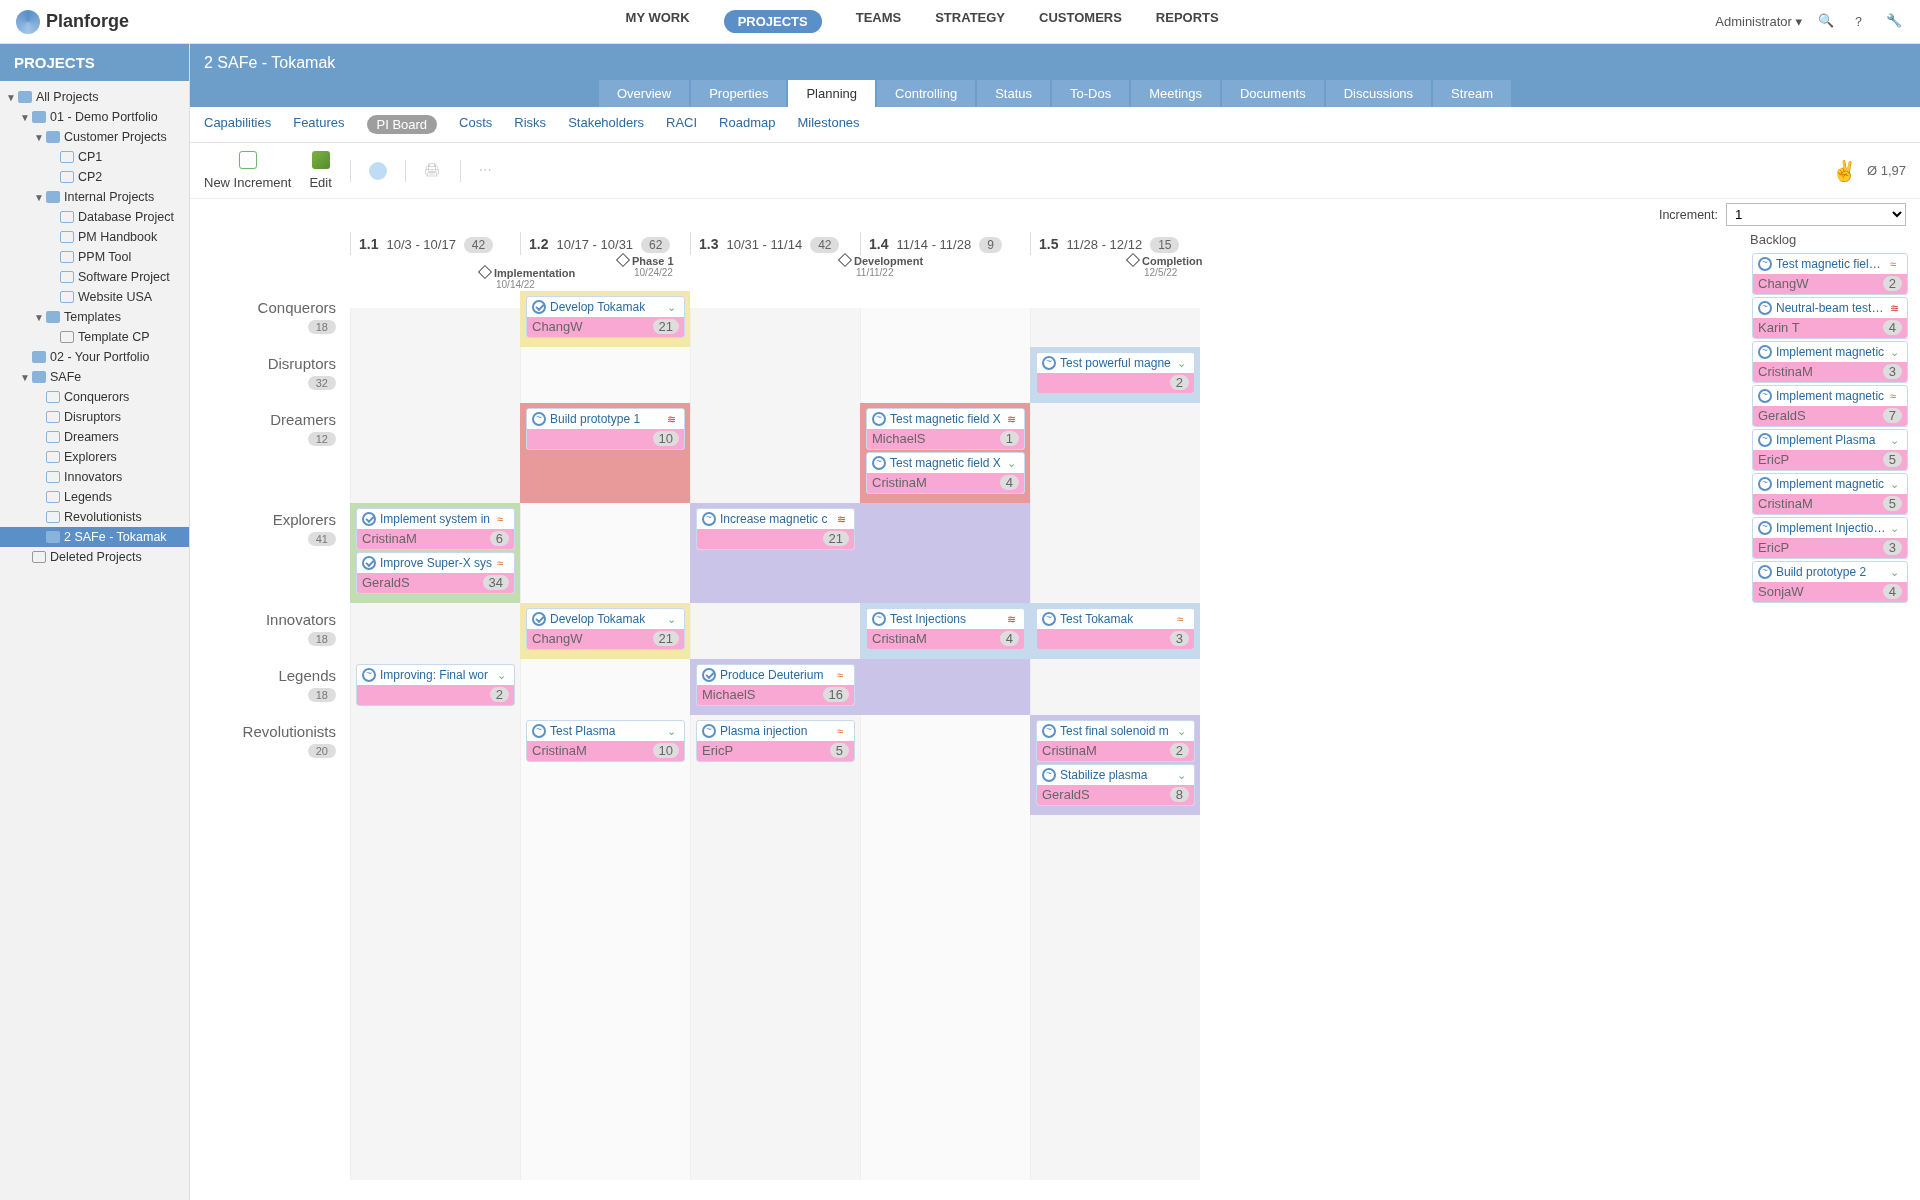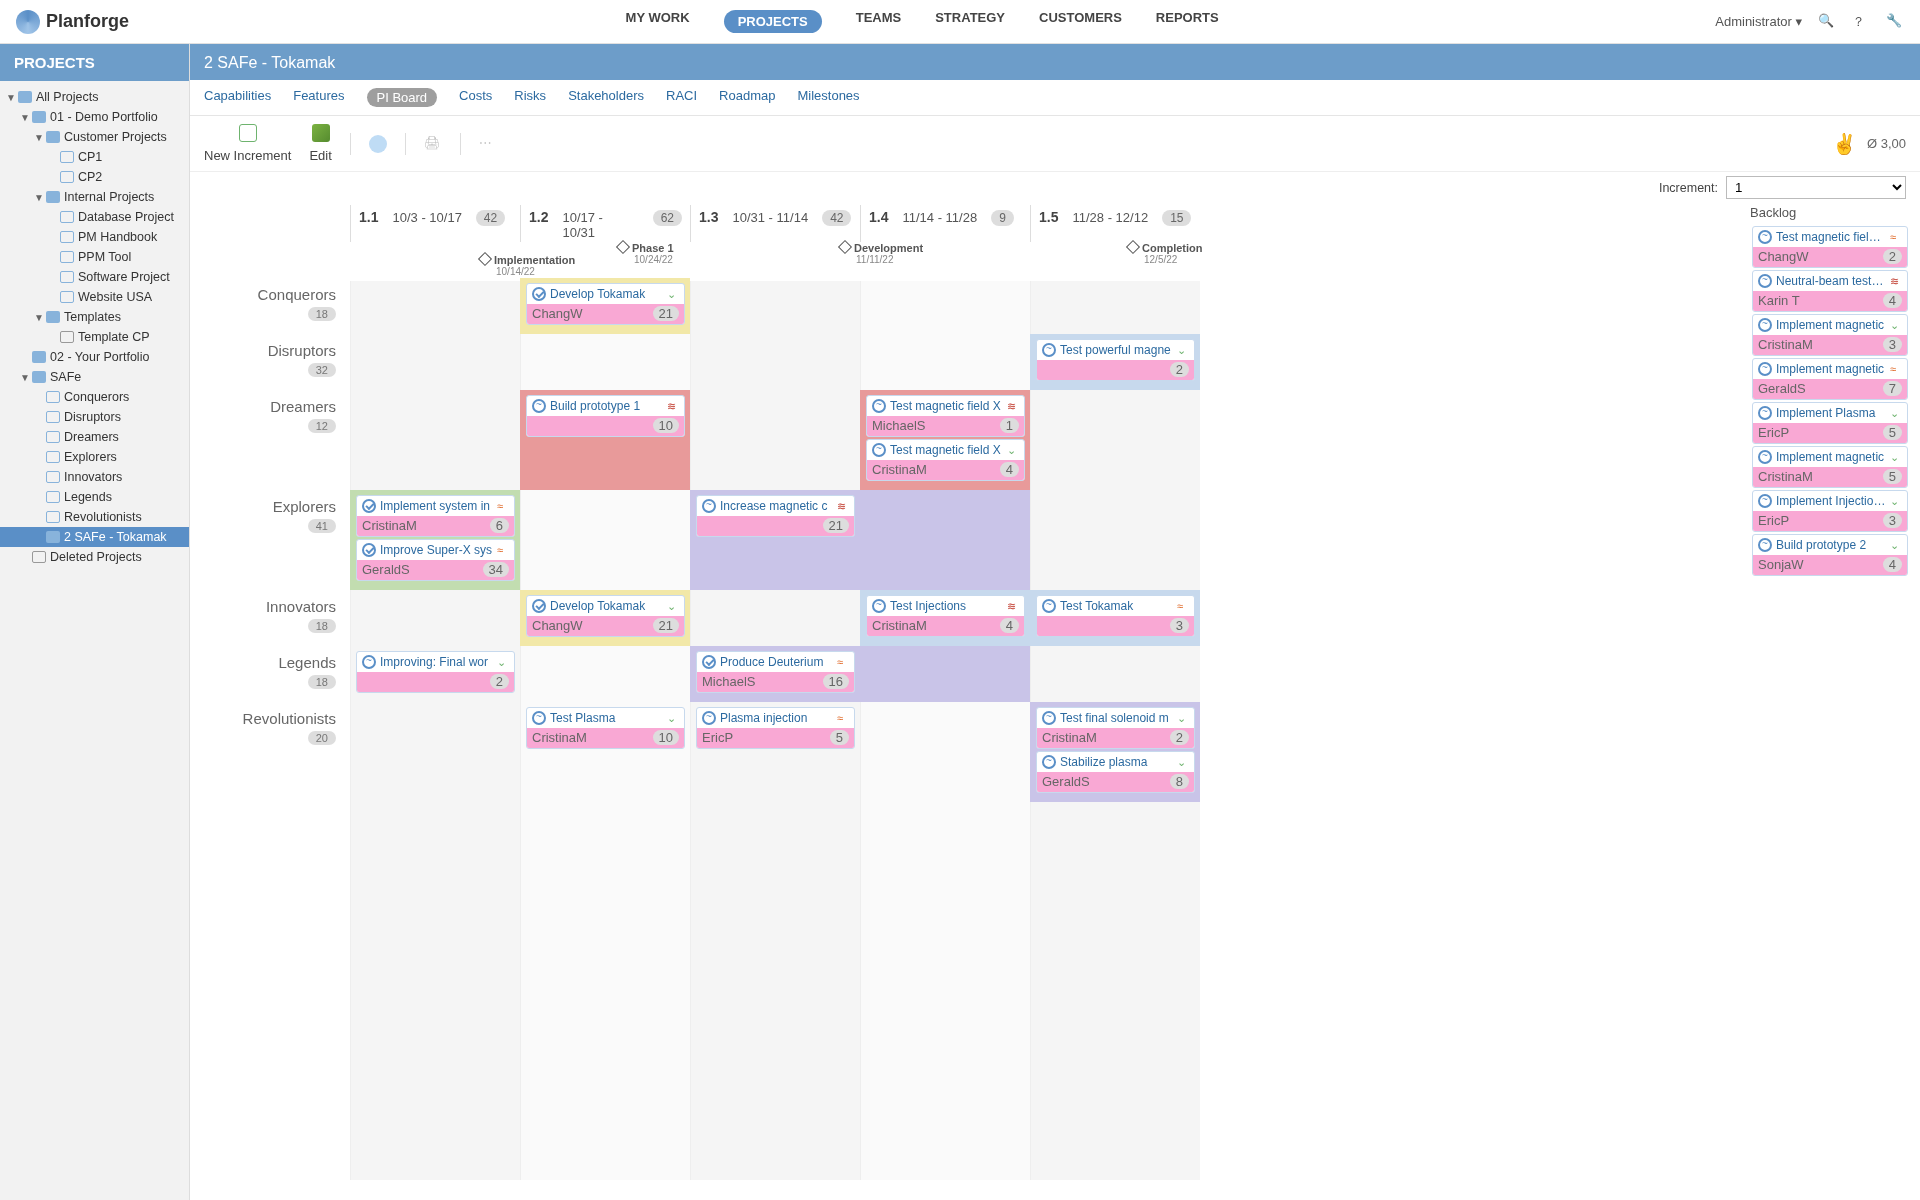--- a/index.html
+++ b/index.html
@@ -41,21 +41,21 @@
 .tool-edit { background: linear-gradient(135deg,#7cb342,#558b2f); }
 .tool-info { background: #bfdcf5; border-radius: 50%; }
 .tool-divider { width: 1px; height: 22px; background: #ddd; }
 .toolbar-right { margin-left: auto; display: flex; align-items: center; gap: 10px; color: #666; }
 .hand-icon { font-size: 20px; }
 .increment-row { display: flex; justify-content: flex-end; padding: 4px 14px 6px; align-items: center; gap: 8px; font-size: 12.5px; color: #444; }
 .increment-select { width: 180px; padding: 2px 4px; border: 1px solid #bbb; background: #fff; }
 .board-wrap { display: flex; flex: 1; overflow: auto; padding: 0 10px 20px; }
 .board-main { flex: 1; position: relative; }
 .col-headers { display: flex; margin-left: 150px; }
-.colh { border-left: 1px solid #ddd; padding: 4px 8px 2px; display: flex; align-items: baseline; gap: 14px; }
+.colh { border-left: 1px solid #ddd; padding: 4px 8px 2px; display: flex; align-items: baseline; gap: 8px; }
 .colh .num { font-weight: 600; font-size: 14px; color: #444; }
 .colh .dates { font-size: 13px; color: #555; }
 .colh .badge { background: #ddd; color: #666; border-radius: 10px; padding: 1px 8px; font-size: 12px; }
 .milestones { display: flex; margin-left: 150px; position: relative; height: 36px; }
 .milestone { position: absolute; font-size: 11px; color: #555; }
 .milestone .diamond { width: 10px; height: 10px; border: 1px solid #555; transform: rotate(45deg); display: inline-block; margin-right: 4px; }
 .milestone .mdate { font-size: 10px; color: #888; display: block; margin-left: 16px; }
 .grid-bg { position: absolute; top: 76px; left: 150px; right: 0; bottom: 0; display: flex; z-index: 0; }
 .gcol { border-left: 1px solid #eee; background: #fafafa; }
 .gcol:nth-child(odd){ background: #f5f5f5;}
@@ -234,20 +234,32 @@
           <span class="tree-arrow"></span>
           <span class="tree-icon ti-folder"></span>
           <span>Deleted Projects</span>
         </div>
       </div>
   </aside>
 
   <main class="main">
     <div class="blue-header">
       <div class="page-title">2 SAFe - Tokamak</div>
+      <div class="tabs-row" id="tabs">
+          <span class="tab">Overview</span>
+          <span class="tab">Properties</span>
+          <span class="tab active">Planning</span>
+          <span class="tab">Controlling</span>
+          <span class="tab">Status</span>
+          <span class="tab">To-Dos</span>
+          <span class="tab">Meetings</span>
+          <span class="tab">Documents</span>
+          <span class="tab">Discussions</span>
+          <span class="tab">Stream</span>
+        </div>
     </div>
     <div class="subtabs" id="subtabs">
         <a>Capabilities</a>
         <a>Features</a>
         <a class="active">PI Board</a>
         <a>Costs</a>
         <a>Risks</a>
         <a>Stakeholders</a>
         <a>RACI</a>
         <a>Roadmap</a>
@@ -263,21 +275,21 @@
         <span>Edit</span>
       </div>
       <div class="tool-divider"></div>
       <span class="tool-icn tool-info"></span>
       <div class="tool-divider"></div>
       <span class="icon-btn" style="color:#bbb;">🖨</span>
       <div class="tool-divider"></div>
       <span class="icon-btn" style="color:#bbb;">⋯</span>
       <div class="toolbar-right">
         <span class="hand-icon">✌</span>
-        <span>Ø 3,00</span>
+        <span>Ø 1,97</span>
       </div>
     </div>
     <div class="increment-row">
       <span>Increment:</span>
       <select class="increment-select">
         <option>1</option>
       </select>
     </div>
 
     <div class="board-wrap">

